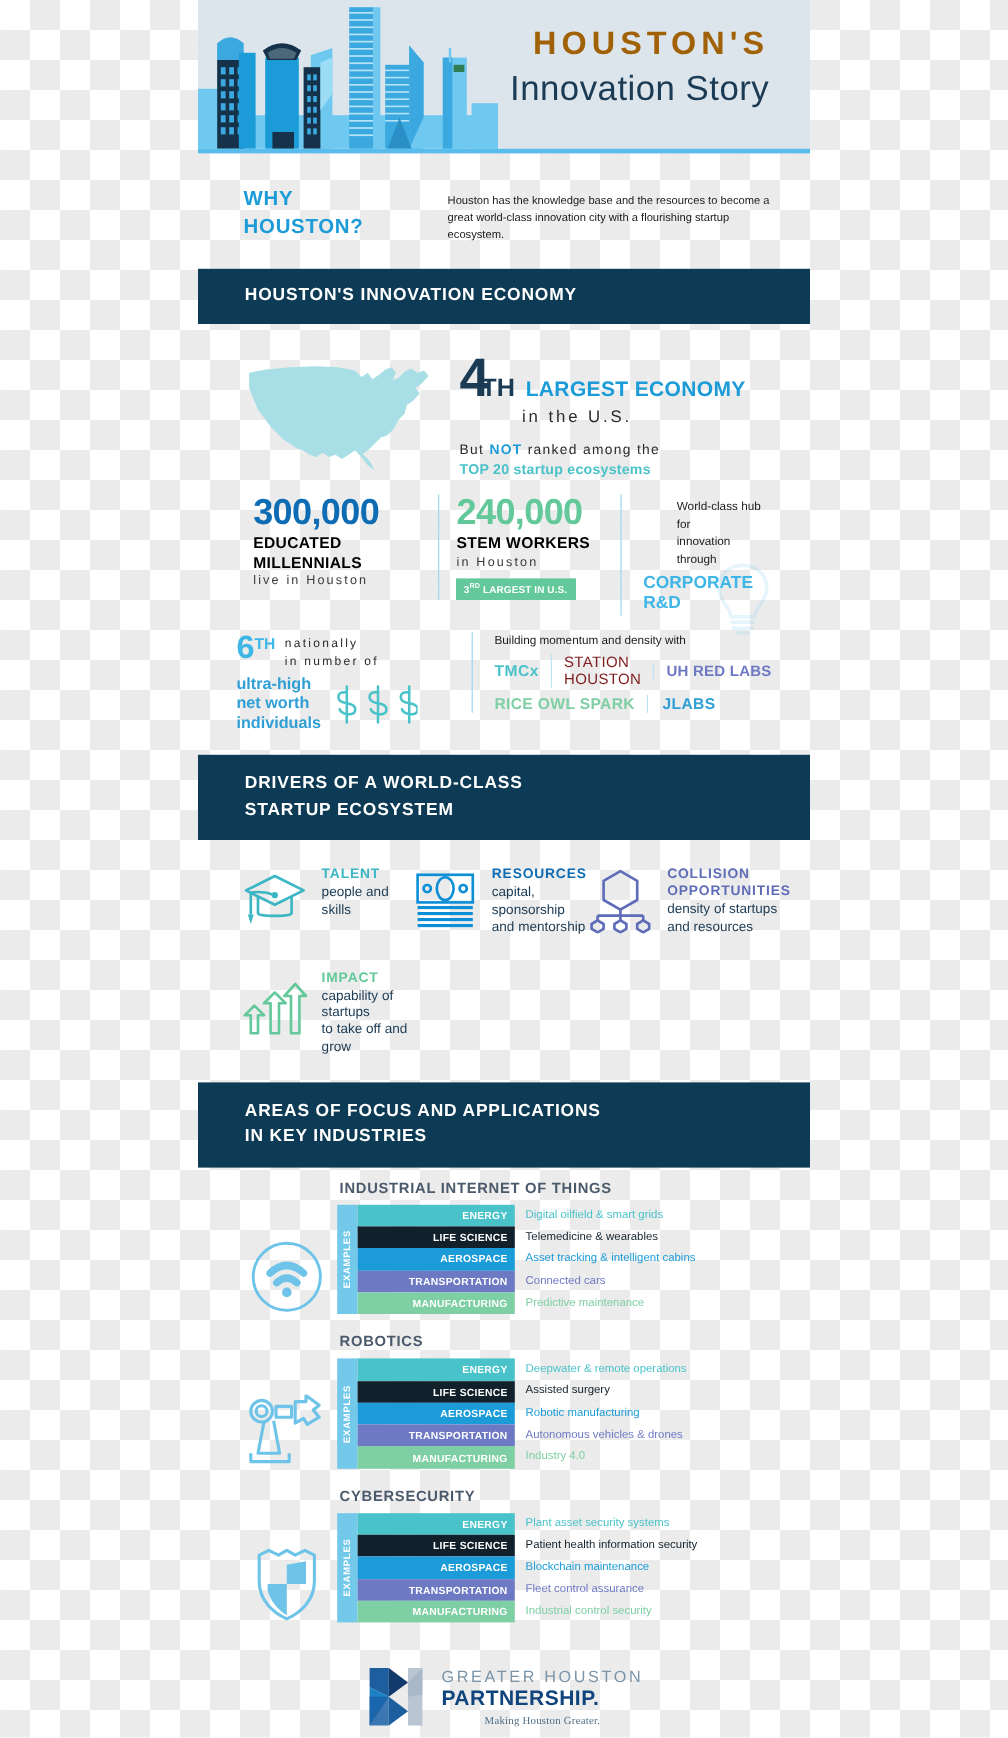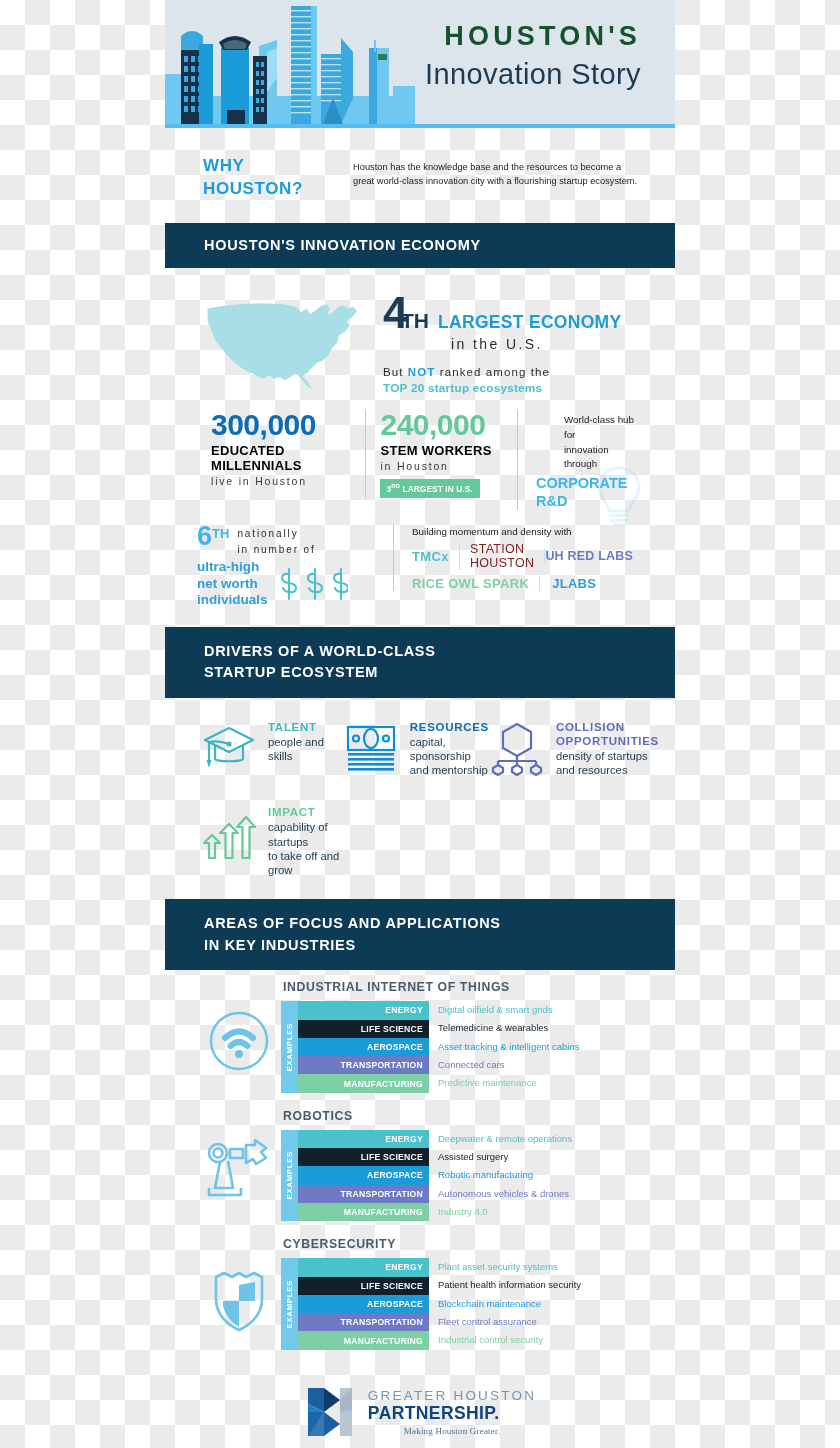--- a/index.html
+++ b/index.html
@@ -45,38 +45,38 @@
   .title-wrap {
     position: absolute;
     right: 34px;
     top: 22px;
     text-align: right;
   }
   .title-main {
     font-size: 27px;
     font-weight: bold;
     letter-spacing: 4.2px;
-    color: #14532d;
+    color: #a16207;
     line-height: 1.1;
   }
   .title-sub {
     font-size: 29px;
     color: #1b3a53;
     letter-spacing: 0.4px;
     line-height: 1.25;
     margin-top: 4px;
     font-weight: 300;
   }
 
   
   .why {
     position: relative;
     padding: 27px 30px 22px 38px;
     display: flex;
-    gap: 0;
+    gap: 20px;
   }
   .why-head {
     color: #1b9cd8;
     font-size: 17px;
     font-weight: bold;
     line-height: 1.35;
     letter-spacing: 0.6px;
     width: 150px;
     flex: none;
   }
@@ -129,21 +129,21 @@
     font-size: 17.5px;
     font-weight: bold;
     color: #1b9cd8;
     letter-spacing: 0.3px;
   }
   .econ-inus {
     font-size: 14px;
     color: #2a2a2a;
     letter-spacing: 2.4px;
     margin-top: 3px;
-    margin-left: 68px;
+    margin-left: 52px;
   }
   .econ-but {
     font-size: 11.5px;
     color: #2a2a2a;
     letter-spacing: 1.1px;
     margin-top: 14px;
   }
   .econ-but b { color: #1b9cd8; font-weight: bold; }
   .econ-top20 {
     font-size: 11.8px;
@@ -277,21 +277,21 @@
   .logo-row { display: flex; align-items: center; gap: 10px; }
   .logo-row + .logo-row { margin-top: 6px; }
   .logo-tmcx { font-size: 13px; font-weight: bold; color: #4ac2c9; letter-spacing: 0.4px; }
   .logo-station {
     font-size: 12.5px; font-weight: normal; color: #7f1d1d;
     line-height: 1.12; letter-spacing: 0.3px;
     border-left: 1.5px solid #bfe3f2; padding-left: 10px;
   }
   .logo-uhred {
     font-size: 12.5px; font-weight: bold; color: #6e79c4; letter-spacing: 0.2px;
-    border-left: 1.5px solid #bfe3f2; 
+    border-left: 1.5px solid #bfe3f2; padding-left: 10px;
   }
   .logo-rice { font-size: 13px; font-weight: bold; color: #7fcfa5; letter-spacing: 0.3px; }
   .logo-jlabs {
     font-size: 13px; font-weight: bold; color: #2f9fd6; letter-spacing: 0.3px;
     border-left: 1.5px solid #bfe3f2; padding-left: 12px;
   }
 
   
   .drivers-grid {
     display: grid;
@@ -314,21 +314,21 @@
     margin-top: 1px;
   }
   .c-talent { color: #3ab6c4; }
   .c-collision { color: #5f6cb8; }
   .c-resources { color: #0d6cb3; }
   .c-impact { color: #63c99a; }
 
   
   .area-block {
     display: flex;
-    align-items: flex-start;
+    align-items: flex-end;
     padding: 10px 14px 6px 32px;
   }
   .area-icon-col { width: 84px; flex: none; display: flex; justify-content: center; padding-top: 30px; }
   .area-right { flex: 1; }
   .area-title {
     font-size: 12.3px;
     font-weight: bold;
     color: #4a5a6b;
     letter-spacing: 0.6px;
     margin-bottom: 7px;

